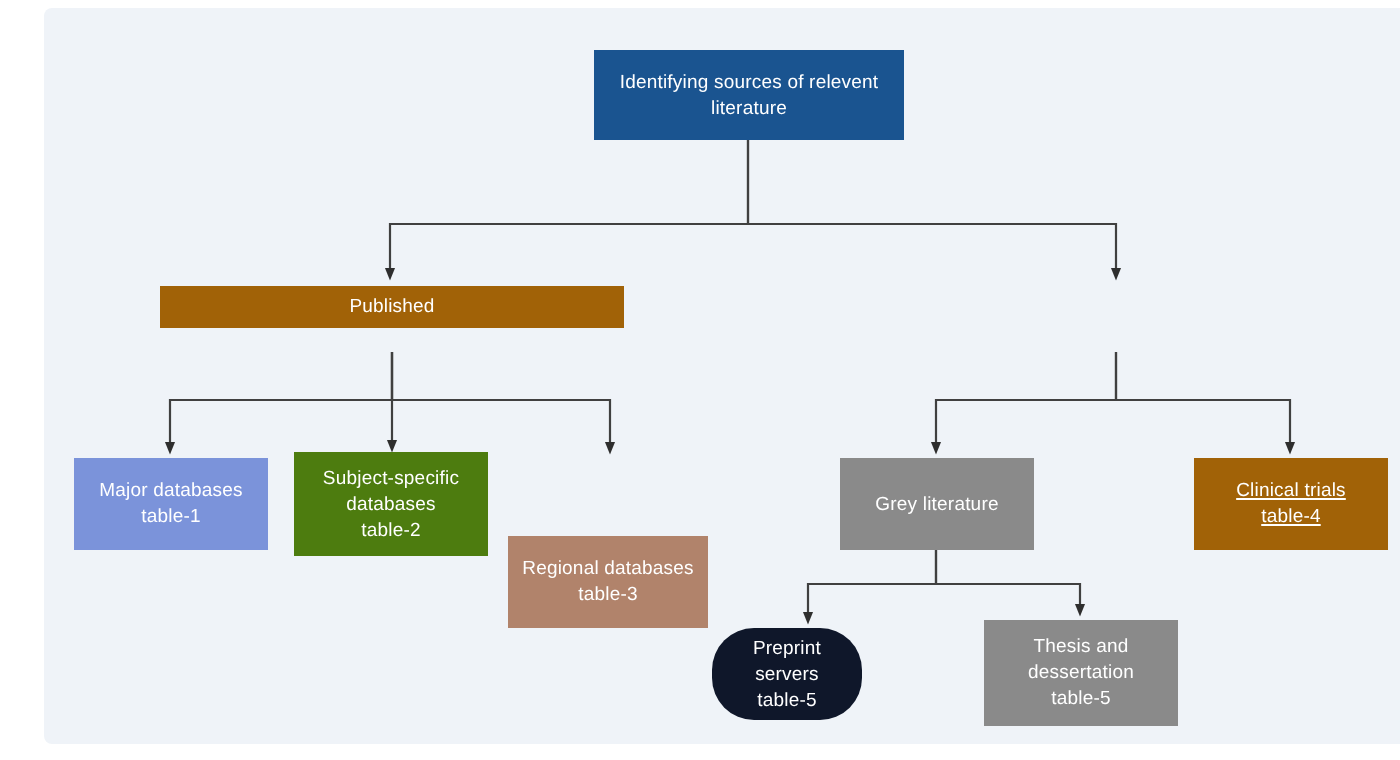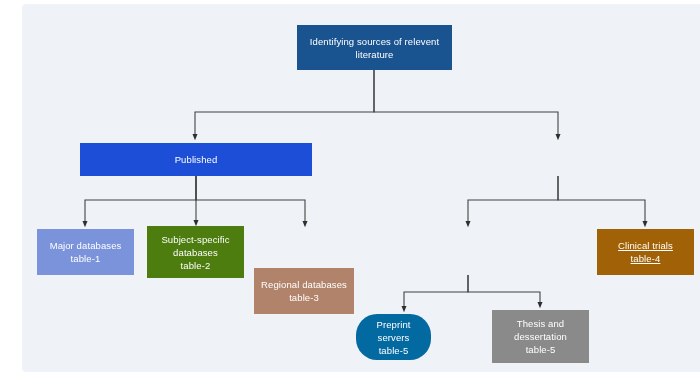--- a/index.html
+++ b/index.html
@@ -44,28 +44,28 @@
     box-sizing: border-box;
     padding: 2px 4px;
     z-index: 2;
   }
   .node .lbl {
     display: block;
     white-space: pre-line;
   }
   
   #node-root        { left: 275px; top: 21px;  width: 155px; height: 45px; background: #1a5490; }
-  #node-published   { left: 58px;  top: 139px; width: 232px; height: 33px; background: #1d4ed8; }
+  #node-published   { left: 58px;  top: 139px; width: 232px; height: 21px; background: #a16207; }
   #node-unpublished { left: 420px; top: 139px; width: 232px; height: 33px; background: #1d83ae; }
   #node-major       { left: 15px;  top: 225px; width: 97px;  height: 46px; background: #7b93da; }
   #node-subject     { left: 125px; top: 222px; width: 97px;  height: 52px; background: #4d7c0f; }
   #node-regional    { left: 232px; top: 225px; width: 100px; height: 46px; background: #b1836b; margin-top: 39px; }
   #node-grey        { left: 398px; top: 225px; width: 97px;  height: 46px; background: #8a8a8a; }
   #node-clinical    { left: 575px; top: 225px; width: 97px;  height: 46px; background: #a16207; text-decoration: underline; }
-  #node-preprint    { left: 334px; top: 310px; width: 75px;  height: 46px; background: #0369a1; border-radius: 21px; }
+  #node-preprint    { left: 334px; top: 310px; width: 75px;  height: 46px; background: #0f172a; border-radius: 21px; }
   #node-thesis      { left: 470px; top: 306px; width: 97px;  height: 53px; background: #8a8a8a; }
 </style>
 </head>
 <body>
 
 <div id="canvas">
 
   <svg id="svg-layer" viewBox="0 0 682 368" xmlns="http://www.w3.org/2000/svg">
     <defs>
       <marker id="arrow" markerWidth="7" markerHeight="7" refX="3.2" refY="3" orient="auto" markerUnits="userSpaceOnUse">
@@ -108,20 +108,23 @@
     <span class="lbl">Subject-specific
 databases
 table-2</span>
   </div>
 
   <div class="node" id="node-regional">
     <span class="lbl">Regional databases
 table-3</span>
   </div>
 
+  <div class="node" id="node-grey">
+    <span class="lbl">Grey literature</span>
+  </div>
 
   <div class="node" id="node-clinical">
     <span class="lbl">Clinical trials
 table-4</span>
   </div>
 
   <div class="node" id="node-preprint">
     <span class="lbl">Preprint servers
 table-5</span>
   </div>

